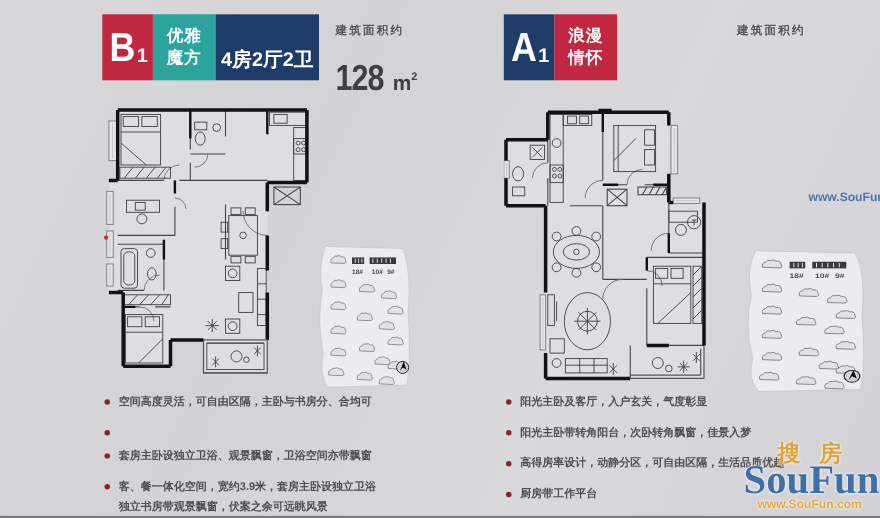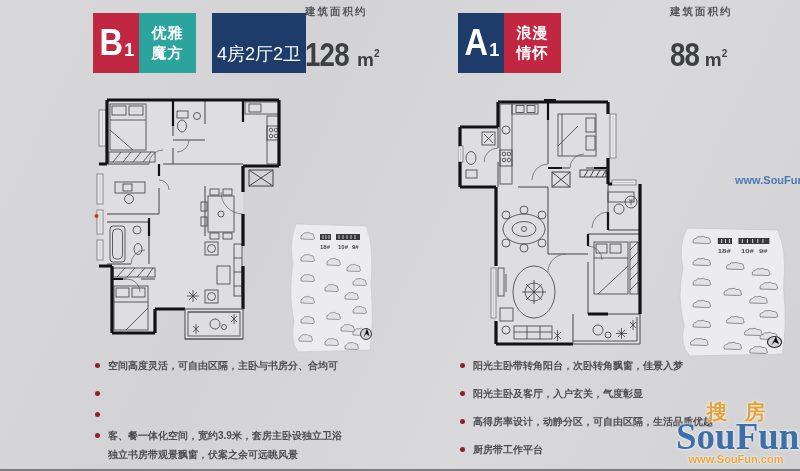--- a/index.html
+++ b/index.html
@@ -10,26 +10,26 @@
   }
   .bottom-edge{position:absolute;left:0;right:0;bottom:0;height:2px;background:#7d7d81;}
   .unit{position:absolute;top:0;width:315px;height:471px;}
   .u0{left:93px;} .u1{left:458px;}
 
   
   .hdr{position:absolute;left:0;top:13px;height:60px;display:flex;}
   .blk{height:60px;display:flex;align-items:center;justify-content:center;color:#fff;}
   .blk-code{width:46px;}
   .blk-name{width:57px;font-size:15px;line-height:1.32;letter-spacing:1px;font-weight:700;text-align:center;}
-  .blk-rooms{width:94px;font-size:18px;font-weight:400;align-items:flex-end;padding-bottom:7px;box-sizing:border-box;margin-left:16px;}
+  .blk-rooms{width:94px;font-size:18px;font-weight:700;align-items:flex-end;padding-bottom:7px;box-sizing:border-box;}
   .u0 .blk-code{background:#c22742;} .u0 .blk-name{background:#2aa49c;} .u0 .blk-rooms{background:#1d3c6a;}
   .u1 .blk-code{background:#1d3c6a;} .u1 .blk-name{background:#c22742;text-align:center;} .u1 .blk-rooms{background:#2aa49c;}
   .code-main{font-size:37px;font-weight:700;display:inline-block;transform:scaleX(.88);}
   .code-sub{font-size:18px;font-weight:700;margin-top:14px;}
-  .area{position:absolute;left:212px;top:5px;color:#46474a;}
+  .area{position:absolute;left:212px;top:21px;color:#46474a;}
   .area-label{font-size:10.5px;letter-spacing:2px;color:#55565a;font-weight:700;}
   .area-num{margin-top:17px;color:#3e3f42;white-space:nowrap;}
   .area-value{font-size:33px;font-weight:700;display:inline-block;transform:scaleX(.84);transform-origin:left bottom;letter-spacing:-1px;}
   .area-unit{font-size:19px;font-weight:700;}
   .area-sup{font-size:10px;font-weight:700;vertical-align:9px;}
 
   
   .plan{position:absolute;left:0;top:96px;width:190px;height:252px;}
   .site{position:absolute;top:222px;height:132px;}
   .u0 .site{left:193px;width:90px;}
@@ -221,20 +221,24 @@
           <div class="bl">
             <div>空间高度灵活，可自由区隔，主卧与书房分、合均可</div>
             <div></div>
           </div>
         </li>
       <li>
           <span class="dot"></span>
         </li>
       <li>
           <span class="dot"></span>
+          <div class="bl">
+            <div>套房主卧设独立卫浴、观景飘窗，卫浴空间亦带飘窗</div>
+            <div></div>
+          </div>
         </li>
       <li>
           <span class="dot"></span>
           <div class="bl">
             <div>客、餐一体化空间，宽约3.9米，套房主卧设独立卫浴</div>
             <div>独立书房带观景飘窗，伏案之余可远眺风景</div>
           </div>
         </li>
     </ul>
   </div>
@@ -247,21 +251,20 @@
       </div>
       <div class="blk blk-name">
         <div>
             <div>浪漫</div>
             <div>情怀</div>
           </div>
       </div>
     </div>
     <div class="area">
       <div class="area-label">建筑面积约</div>
-      <div class="area-num"><span class="area-value">88</span><span class="area-unit">m</span><span class="area-sup">2</span></div>
     </div>
 
     <svg class="plan" viewBox="0 0 190 252">
       <path d="M40,6 H150 V88 H182 V248 H38 V91 H2 V31 H40 Z" fill="#dedee0" stroke="none"></path>
 
       <g stroke="#45454a" stroke-width="1" fill="none">
         <path d="M40,31 V52 M40,66 V91 M90,6 V68 M60,91 H90 M90,72 H112 M128,72 H150"></path>
         <path d="M150,88 V116 M150,134 H182 M130,138 H182 M130,150 V138 M130,166 V218 M130,218 H182"></path>
         <path d="M90,158 H130 M90,91 V158"></path>
         <rect x="94" y="76" width="18" height="15"></rect>
@@ -393,28 +396,28 @@
       <g>
           <circle cx="78" cy="116" r="5.5" fill="#d2d2d5" stroke="#2a2a2d" stroke-width="0.9"></circle>
           <path d="M75.5,119.5 L79,110.5 L81.5,118 L78,116 Z" fill="#111"></path>
         </g>
     </svg>
 
     <ul class="feat">
       <li>
           <span class="dot"></span>
           <div class="bl">
+            <div>阳光主卧及客厅，入户玄关，气度彰显</div>
+            <div></div>
+          </div>
+        </li>
+      <li>
+          <span class="dot"></span>
+          <div class="bl">
             <div>阳光主卧带转角阳台，次卧转角飘窗，佳景入梦</div>
-            <div></div>
-          </div>
-        </li>
-      <li>
-          <span class="dot"></span>
-          <div class="bl">
-            <div>阳光主卧及客厅，入户玄关，气度彰显</div>
             <div></div>
           </div>
         </li>
       <li>
           <span class="dot"></span>
           <div class="bl">
             <div>高得房率设计，动静分区，可自由区隔，生活品质优越</div>
             <div></div>
           </div>
         </li>

